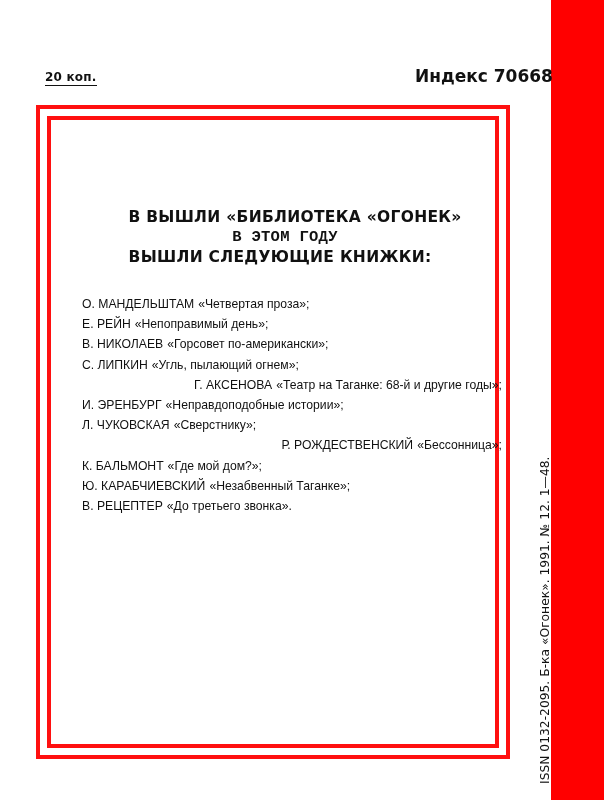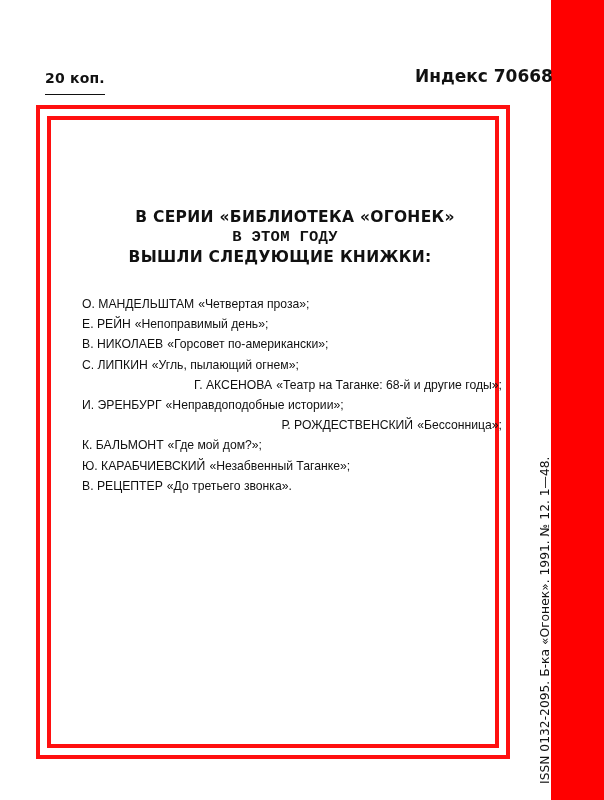--- a/index.html
+++ b/index.html
@@ -7,22 +7,22 @@
     width: 604px; height: 800px; position: relative; overflow: hidden;
     background: #ffffff; color: #111;
     font-family: "DejaVu Sans", sans-serif;
   }
   .red-strip {
     position: absolute; left: 551px; top: 0; width: 53px; height: 800px;
     background: #ff0000;
   }
   .price {
     position: absolute; left: 45px; top: 70px;
-    font-size: 14px; font-weight: bold; letter-spacing: 0.2px;
-    border-bottom: 1.5px solid #111; padding-bottom: 8px;
+    font-size: 12px; font-weight: bold; letter-spacing: 0.2px;
+    border-bottom: 1.5px solid #111; padding-bottom: 1px;
     font-family: "DejaVu Sans", sans-serif;
   }
   .index {
     position: absolute; left: 400px; top: 66px;
     font-size: 17px; font-weight: bold;
     font-family: "DejaVu Sans", sans-serif;
     margin-left: 15px;
   }
   .frame-outer {
     position: absolute; left: 36px; top: 105px; width: 466px; height: 646px;
@@ -63,31 +63,32 @@
 
 <div class="red-strip"></div>
 
 <div class="price">20 коп.</div>
 <div class="index">Индекс 70668</div>
 
 <div class="frame-outer"></div>
 <div class="frame-inner"></div>
 
 <div class="heading">
-  <div class="l1">В СЕРИИ «БИБЛИОТЕКА «ОГОНЕК»</div>
+  <div class="l1">В ВЫШЛИ «БИБЛИОТЕКА «ОГОНЕК»</div>
   <div class="l2">В ЭТОМ ГОДУ</div>
   <div class="l3">ВЫШЛИ СЛЕДУЮЩИЕ КНИЖКИ:</div>
 </div>
 
 <ul class="books">
   <li><span class="author">О. МАНДЕЛЬШТАМ</span><span>«Четвертая проза»;</span></li>
   <li><span class="author">Е. РЕЙН</span><span>«Непоправимый день»;</span></li>
   <li><span class="author">В. НИКОЛАЕВ</span><span>«Горсовет по-американски»;</span></li>
   <li><span class="author">С. ЛИПКИН</span><span>«Угль, пылающий огнем»;</span></li>
   <li class="indent"><span class="author">Г. АКСЕНОВА</span><span>«Театр на Таганке: 68-й и другие годы»;</span></li>
   <li><span class="author">И. ЭРЕНБУРГ</span><span>«Неправдоподобные истории»;</span></li>
+  <li><span class="author">Л. ЧУКОВСКАЯ</span><span>«Сверстнику»;</span></li>
   <li class="indent"><span class="author">Р. РОЖДЕСТВЕНСКИЙ</span><span>«Бессонница»;</span></li>
   <li><span class="author">К. БАЛЬМОНТ</span><span>«Где мой дом?»;</span></li>
   <li><span class="author">Ю. КАРАБЧИЕВСКИЙ</span><span>«Незабвенный Таганке»;</span></li>
   <li><span class="author">В. РЕЦЕПТЕР</span><span>«До третьего звонка».</span></li>
 </ul>
 
 <div class="issn">ISSN 0132-2095. Б-ка «Огонек». 1991. № 12. 1—48.</div>
 
 </body></html>

